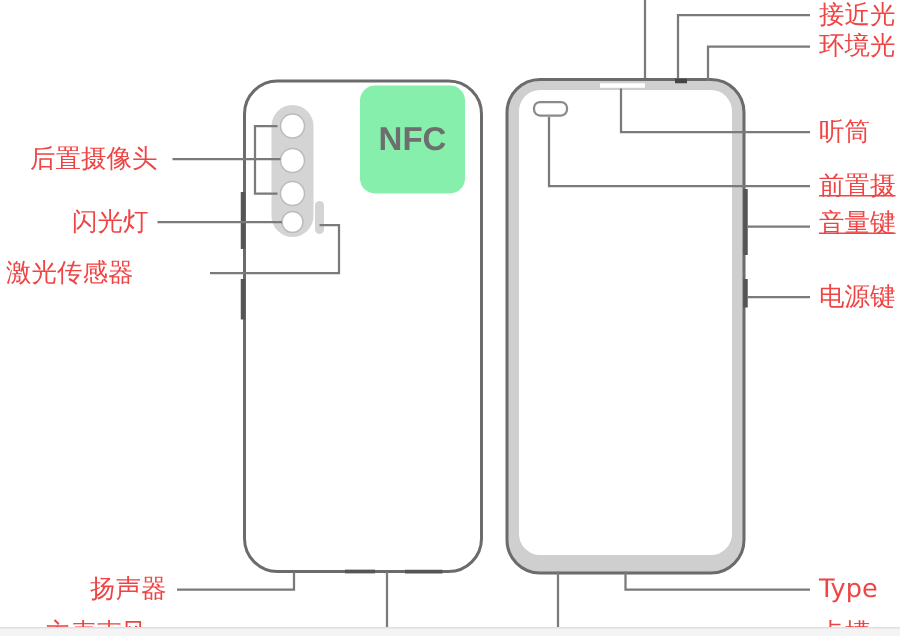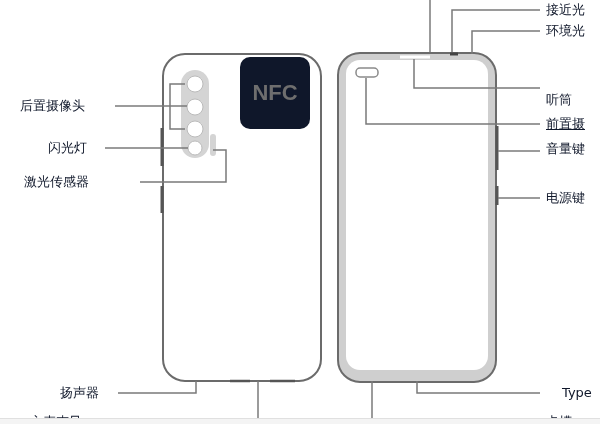--- a/index.html
+++ b/index.html
@@ -1,22 +1,22 @@
 <!DOCTYPE html>
 <html><head>
   <meta charset="utf-8">
   <style>
     html, body { margin: 0; padding: 0; background: #ffffff; }
     body { width: 600px; height: 424px; position: relative; overflow: hidden;
            font-family: "DejaVu Sans", sans-serif; color: #333; }
     svg.diagram { position: absolute; left: 0; top: 0; }
-    .lbl { position: absolute; font-size: 13px; line-height: 20px; color: #0f172a;
+    .lbl { position: absolute; font-size: 17px; line-height: 20px; color: #ef4444;
            white-space: nowrap; font-family: "DejaVu Sans", sans-serif; }
     .nfc { position: absolute; left: 240px; top: 57px; width: 70px; height: 72px;
-           background: #0f172a; border-radius: 10px; display: flex; align-items: center;
+           background: #86efac; border-radius: 10px; display: flex; align-items: center;
            justify-content: center; font-family: "Liberation Sans", sans-serif;
            font-weight: bold; font-size: 22px; color: #6e6e6e; }
     .bottom-bar { position: absolute; left: 0; top: 418px; width: 600px; height: 6px;
                   background: #f4f4f4; border-top: 1px solid #e0e0e0; }
   </style>
 </head>
 <body>
 
 <svg class="diagram" width="600" height="424" viewBox="0 0 600 424">
 
@@ -79,26 +79,26 @@
     <polyline points="417,381 417,393 540,393" fill="none" stroke="#7a7a7a" stroke-width="1.5"></polyline>
 
     <line x1="372" y1="381" x2="372" y2="424" stroke="#7a7a7a" stroke-width="1.5"></line>
   </g>
 </svg>
 
 <div class="nfc">NFC</div>
 
 <div class="lbl" style="left:20px; top:96px;">后置摄像头</div>
 <div class="lbl" style="left:48px; top:138px;">闪光灯</div>
-<div class="lbl" style="left:24px; top:172px;text-align:center;">激光传感器</div>
+<div class="lbl" style="left:4px; top:172px;text-align:center;">激光传感器</div>
 <div class="lbl" style="left:60px; top:383px;">扬声器</div>
 <div class="lbl" style="left:30px; top:412px;">主麦克风</div>
 
 <div class="lbl" style="left:546px; top:0px;">接近光</div>
 <div class="lbl" style="left:546px; top:21px;text-align:center;">环境光</div>
-<div class="lbl" style="left:546px; top:90px;">听筒</div>
+<div class="lbl" style="left:546px; top:78px;">听筒</div>
 <div class="lbl" style="left:546px; top:114px;text-decoration:underline;">前置摄</div>
-<div class="lbl" style="left:546px; top:139px;">音量键</div>
+<div class="lbl" style="left:546px; top:139px;text-decoration:underline;">音量键</div>
 <div class="lbl" style="left:546px; top:188px;text-align:right;">电源键</div>
-<div class="lbl" style="left:546px; top:383px;margin-left:16px;">Type</div>
+<div class="lbl" style="left:546px; top:383px;">Type</div>
 <div class="lbl" style="left:546px; top:412px;">卡槽</div>
 
 <div class="bottom-bar"></div>
 
 </body></html>

